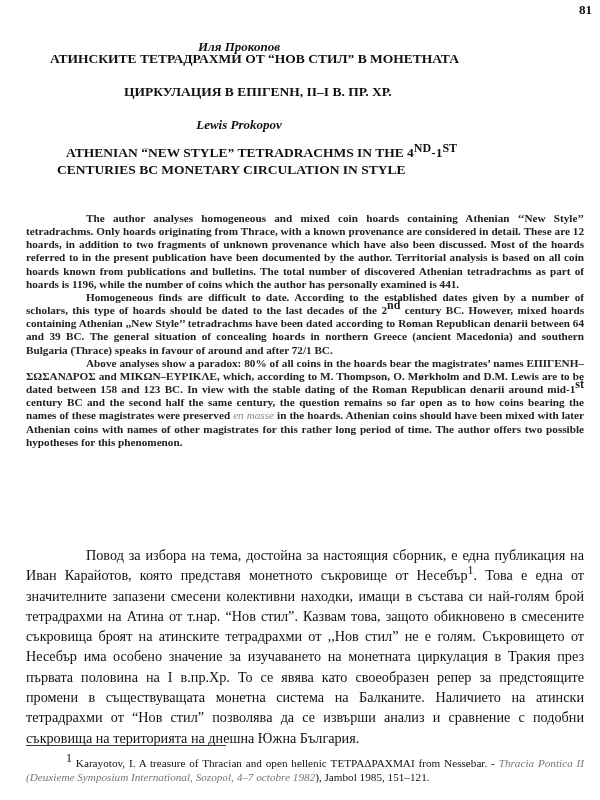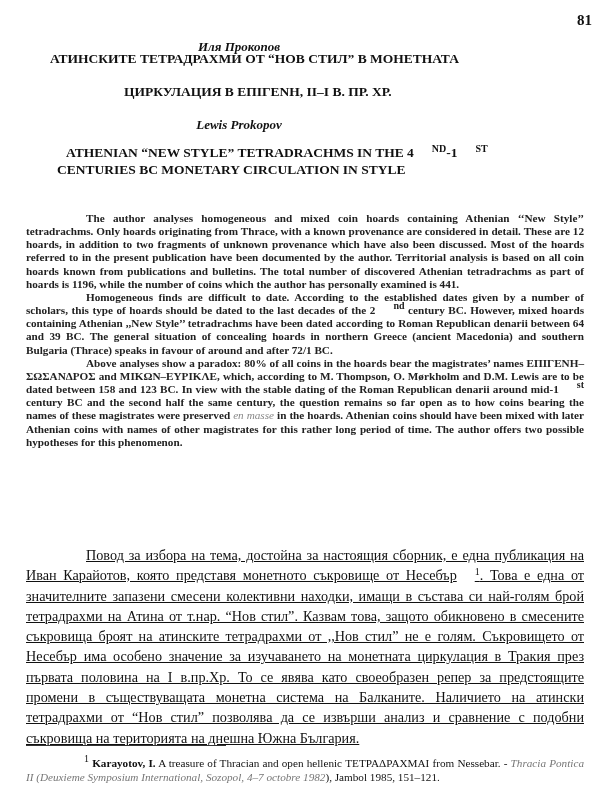--- a/index.html
+++ b/index.html
@@ -1,33 +1,33 @@
 <!DOCTYPE html>
 <html><head>
   <meta charset="utf-8">
   <style>
     html, body { margin: 0; padding: 0; background: #ffffff; }
     body { width: 600px; height: 800px; position: relative; overflow: hidden;
            font-family: "Liberation Serif", "DejaVu Serif", serif; color: #111; }
-    .page-number { position: absolute; top: 12px; right: 8px; font-size: 15px; font-weight: bold; }
+    .page-number { position: absolute; top: 2px; right: 8px; font-size: 13px; font-weight: bold; }
     .author { position: absolute; left: 0; width: 478px; text-align: center;
               font-weight: bold; font-style: italic; font-size: 13px; }
     .title { position: absolute; font-weight: bold; font-size: 13.5px; line-height: 17px; white-space: nowrap; }
-    .sup { font-size: 10px; vertical-align: super; line-height: 0; margin-left: 18px; }
+    .sup { font-size: 12px; vertical-align: super; line-height: 0; }
     .abstract { position: absolute; left: 26px; top: 212px; width: 558px;
                 font-size: 11.2px; line-height: 13.15px; text-align: justify; font-weight: bold; color:#222; }
     .abstract p { margin: 0; text-indent: 60px; }
     .abstract .it { font-style: italic; font-weight: normal; color: #888; }
     .body-text { position: absolute; left: 26px; top: 545px; width: 558px;
-                 font-size: 14.2px; line-height: 20.3px; text-align: justify; text-decoration: underline; }
+                 font-size: 14.2px; line-height: 20.3px; text-align: justify; }
     .body-text p { margin: 0; text-indent: 60px; }
     .fn-rule { position: absolute; left: 26px; top: 745px; width: 200px; height: 0; border-top: 1px solid #333; }
     .footnote { position: absolute; left: 26px; top: 757px; width: 558px; font-size: 11.2px; line-height: 13.5px; text-align: justify; }
     .footnote .fn-first { text-indent: 40px; display: block; }
-    .footnote b { font-weight: bold; }
+    .footnote b { font-weight: normal; }
     .footnote .it { font-style: italic; color: #777; }
   </style>
 </head>
 <body>
 
 <div class="page-number">81</div>
 
 <div class="author" style="top:39px;">Иля Прокопов</div>
 
 <div class="title" style="left:50px; top:50px;">АТИНСКИТЕ ТЕТРАДРАХМИ ОТ “НОВ СТИЛ” В МОНЕТНАТА</div>

